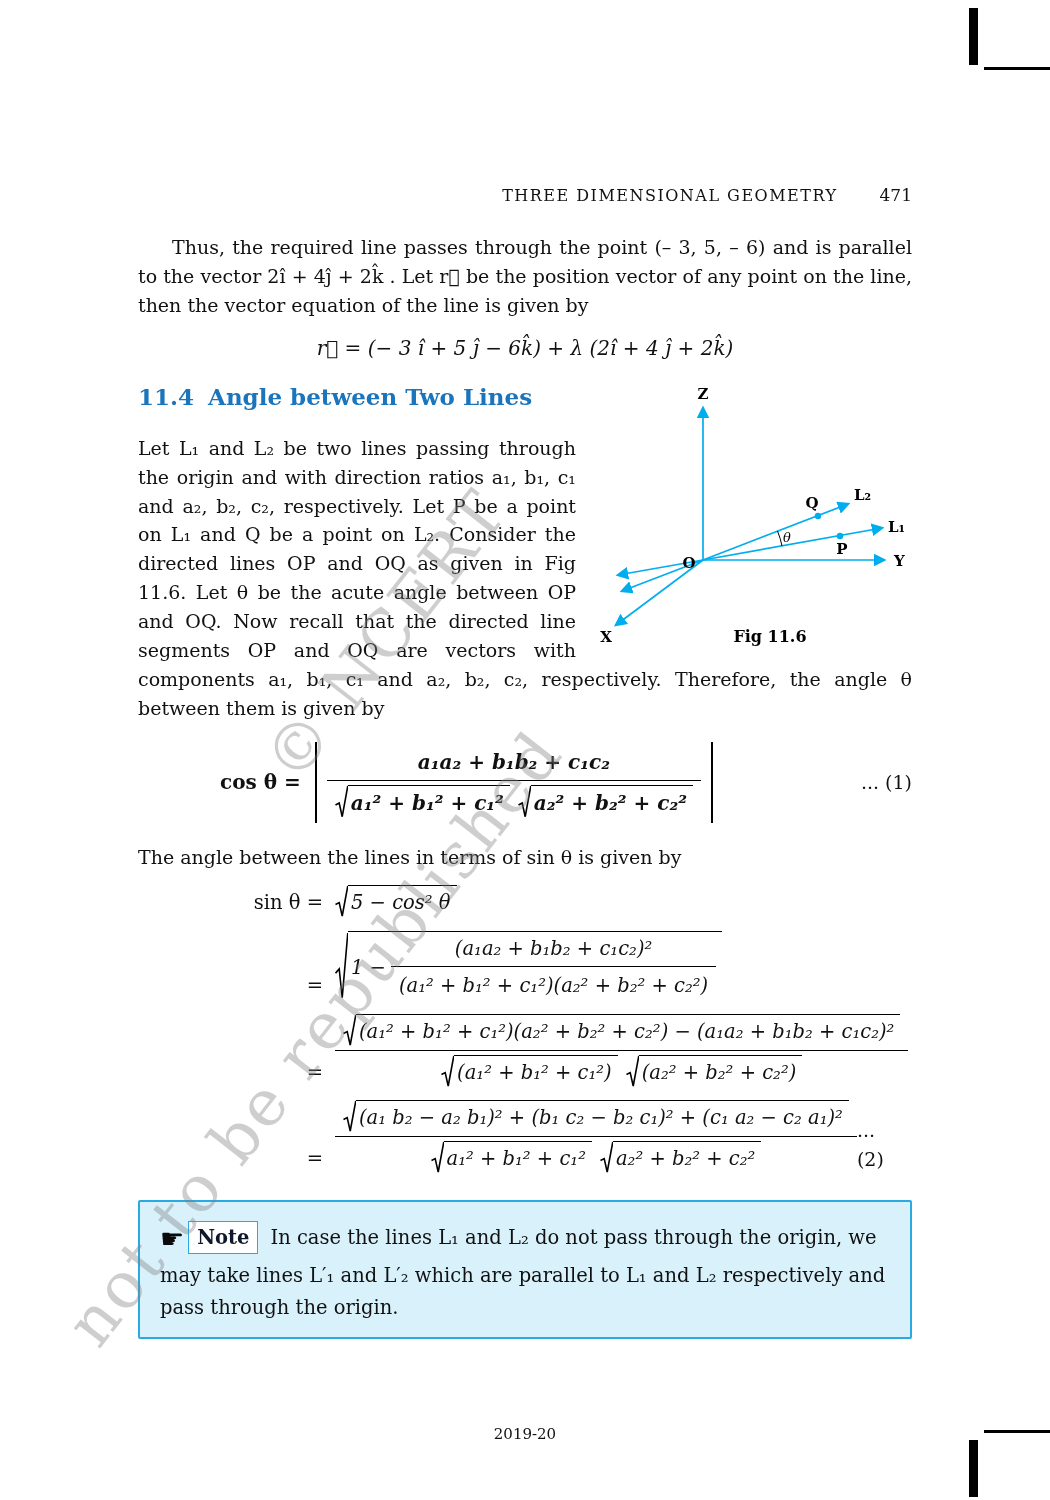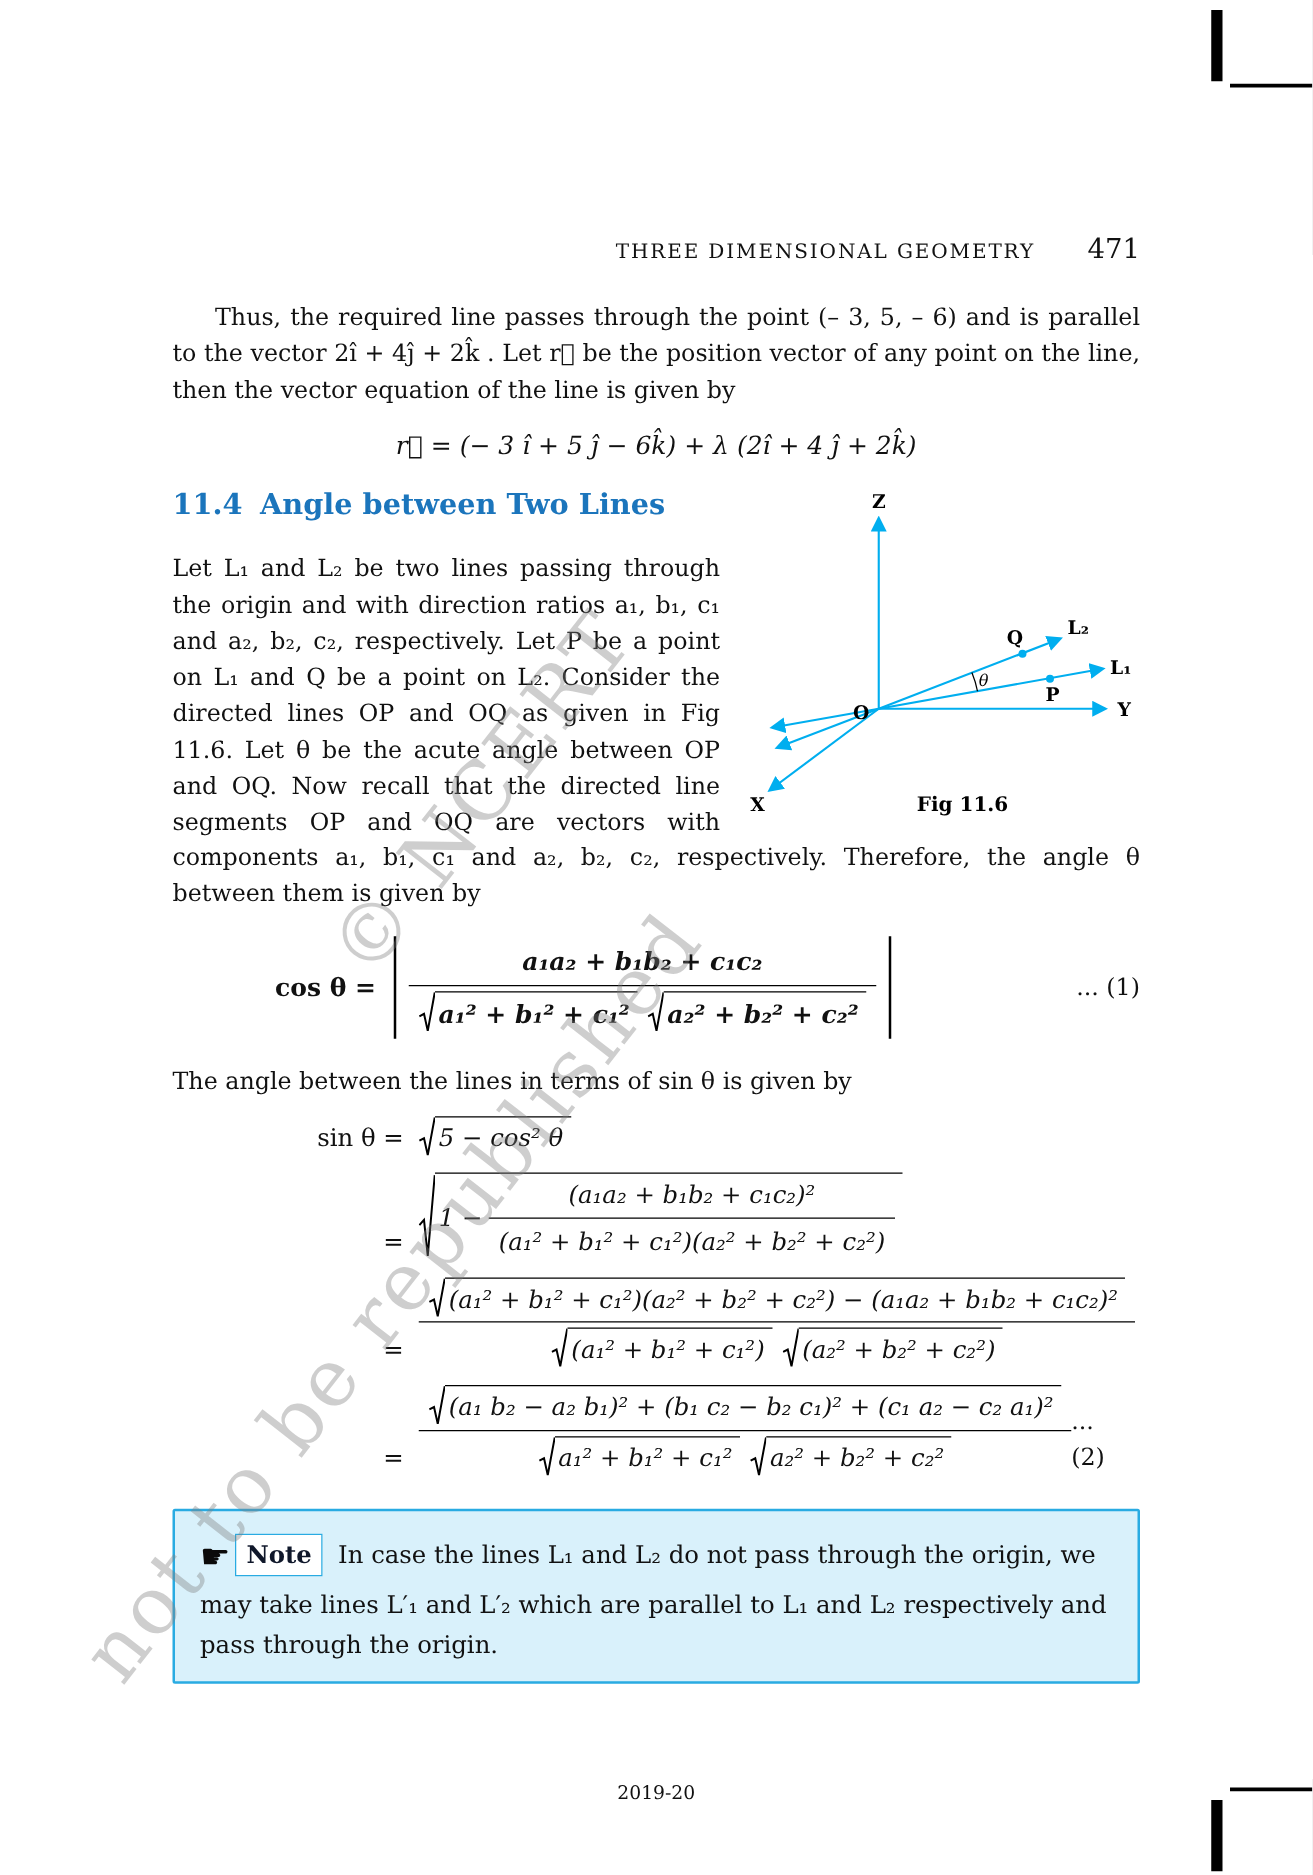--- a/index.html
+++ b/index.html
@@ -14,21 +14,21 @@
   
   .mark{ position:absolute; background:#000; }
   .mark-tr-bar{ right:72px; top:8px; width:9px; height:57px; }
   .mark-tr-line{ right:0; top:67px; width:66px; height:3px; }
   .mark-br-line{ right:0; top:1430px; width:66px; height:3px; }
   .mark-br-bar{ right:72px; top:1440px; width:9px; height:57px; }
 
   
   .header{ padding-top:183px; display:flex; justify-content:flex-end; align-items:baseline;
            font-size:16px; letter-spacing:1.5px; }
-  .header .pgnum{ margin-left:42px; letter-spacing:0; font-size:22px; }
+  .header .pgnum{ margin-left:42px; letter-spacing:0; font-size:17px; }
 
   
   .intro-para{ margin:24px 0 6px; text-align:justify; text-indent:34px; }
   .intro-eq{ margin:14px 0 16px; text-align:center; font-style:italic; font-size:20px; }
 
   
   .sec-head{ margin:13px 0 10px; color:#1B75BC; font-weight:bold; font-size:23px;
              font-family:"DejaVu Serif","Liberation Serif",serif; }
   .sec-head .num{ margin-right:14px; }
   .sec-body{ text-align:justify; }

